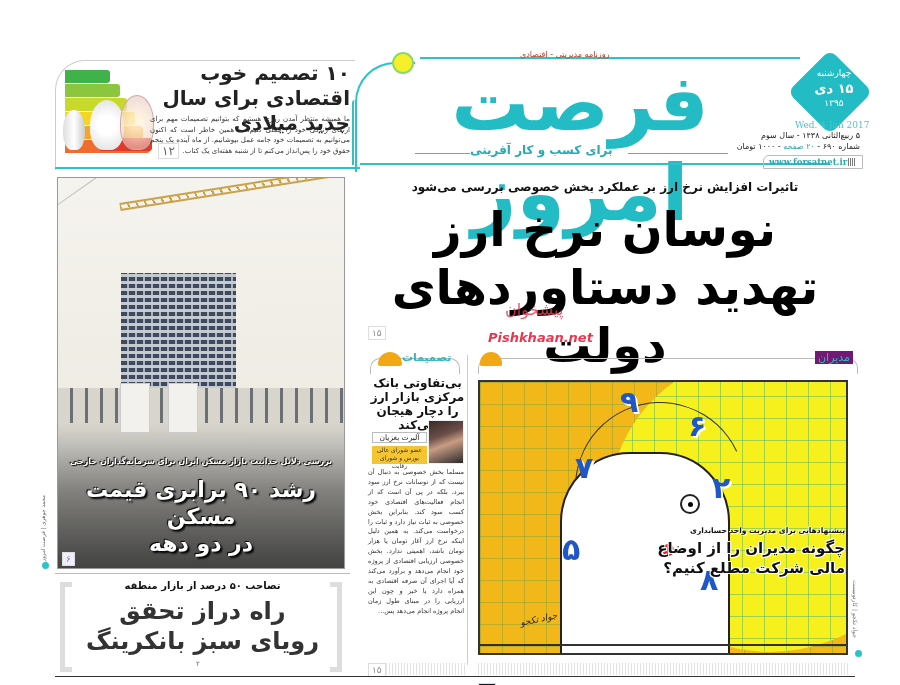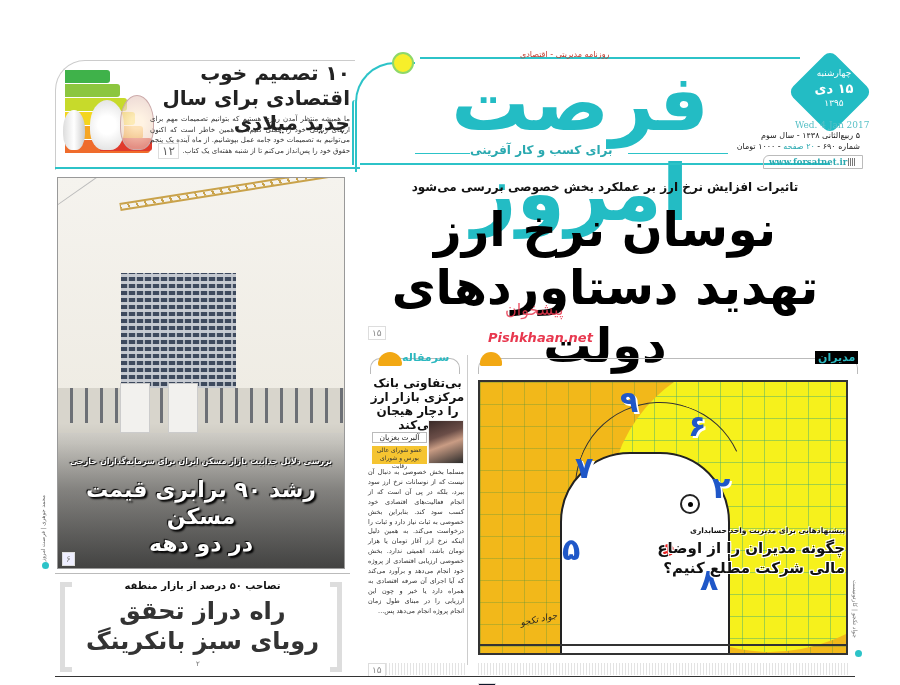--- a/index.html
+++ b/index.html
@@ -50,21 +50,21 @@
   .ed-title { position: absolute; left: 370px; top: 376px; width: 95px; text-align: center; font-size: 12px; font-weight: bold; color: #111; line-height: 14px; direction: rtl; }
   .author-box { position: absolute; left: 373px; top: 420px; width: 92px; height: 44px; }
   .author-photo { position: absolute; left: 428px; top: 420px; width: 36px; height: 44px; background: linear-gradient(160deg,#3a2a28 0%,#6b4e48 35%,#c99c84 55%,#2a2a2a 100%); border: 1px solid #eee; }
   .author-name { position: absolute; left: 372px; top: 432px; width: 55px; text-align: center; font-size: 7.5px; color: #222; border: 1px solid #bbb; direction: rtl; background: #fff; }
   .author-role { position: absolute; left: 372px; top: 446px; width: 55px; height: 18px; background: #f5c431; font-size: 6px; color: #333; text-align: center; line-height: 8px; direction: rtl; }
   .ed-body { position: absolute; left: 368px; top: 468px; width: 96px; font-size: 6.5px; color: #333; text-align: justify; line-height: 9.9px; direction: rtl; }
   .ed-sep { position: absolute; left: 467px; top: 355px; width: 1px; height: 310px; background: #ccc; }
 
   
   .mgr-header { position: absolute; left: 478px; top: 358px; width: 380px; height: 16px; border: 1px solid #bbb; border-bottom: none; border-radius: 10px 10px 0 0; }
-  .mgr-label { position: absolute; left: 815px; top: 351px; font-size: 11px; font-weight: bold; color: #2cb8c0; direction: rtl; white-space: nowrap; background: #000000; padding: 0 3px; }
+  .mgr-label { position: absolute; left: 815px; top: 351px; font-size: 11px; font-weight: normal; color: #2cb8c0; direction: rtl; white-space: nowrap; background: #701a75; padding: 0 3px; }
   .mgr-icon { position: absolute; left: 480px; top: 352px; width: 22px; height: 14px; background: #f2a814; border-radius: 12px 12px 2px 2px; }
   .cartoon { position: absolute; left: 478px; top: 380px; width: 370px; height: 275px; background-color: #f2b81a; border: 2px solid #333;
     background-image: linear-gradient(rgba(90,150,60,0.35) 1px, transparent 1px), linear-gradient(90deg, rgba(90,150,60,0.35) 1px, transparent 1px);
     background-size: 22px 22px; overflow: hidden; }
   .cartoon-sun { position: absolute; left: 130px; top: -30px; width: 320px; height: 300px; border-radius: 50%; background: #f6f11c;
     background-image: linear-gradient(rgba(60,170,120,0.45) 1px, transparent 1px), linear-gradient(90deg, rgba(60,170,120,0.45) 1px, transparent 1px);
     background-size: 22px 22px; }
   .cartoon-man { position: absolute; left: 80px; top: 70px; width: 170px; height: 210px; background: #fff; border: 2px solid #222; border-radius: 70px 70px 10px 10px; }
   .cartoon-eye { position: absolute; left: 118px; top: 40px; width: 20px; height: 20px; border-radius: 50%; border: 2px solid #222; background: #fff; }
   .cartoon-pupil { position: absolute; left: 6px; top: 6px; width: 5px; height: 5px; border-radius: 50%; background: #000; }
@@ -151,21 +151,21 @@
 <div class="headline">
   <div>نوسان نرخ ارز</div>
   <div>تهدید دستاوردهای دولت</div>
 </div>
 <div class="watermark-fa">پیشخوان</div>
 <div class="watermark">Pishkhaan.net</div>
 <div class="page-num" style="left:368px;top:326px;">۱۵</div>
 
 <div class="ed-header"></div>
 <div class="ed-icon"></div>
-<div class="ed-label">سرمقاله</div>
+<div class="ed-label">تصمیمات</div>
 <div class="ed-title">بی‌تفاوتی بانک مرکزی بازار ارز را دچار هیجان می‌کند</div>
 <div class="author-box"></div>
 <div class="author-photo"></div>
 <div class="author-name">آلبرت بغزیان</div>
 <div class="author-role">عضو شورای عالی بورس و شورای رقابت</div>
 <div class="ed-body">مسلما بخش خصوصی به دنبال آن نیست که از نوسانات نرخ ارز سود ببرد، بلکه در پی آن است که از انجام فعالیت‌های اقتصادی خود کسب سود کند. بنابراین بخش خصوصی به ثبات نیاز دارد و ثبات را درخواست می‌کند. به همین دلیل اینکه نرخ ارز آغاز تومان یا هزار تومان باشد، اهمیتی ندارد. بخش خصوصی ارزیابی اقتصادی از پروژه خود انجام می‌دهد و برآورد می‌کند که آیا اجرای آن صرفه اقتصادی به همراه دارد یا خیر و چون این ارزیابی را در مبنای طول زمان انجام پروژه انجام می‌دهد پس...</div>
 <div class="barcode-strip" style="left:368px;top:663px;width:98px;"></div>
 <div class="page-num" style="left:368px;top:663px;background:#fff;">۱۵</div>
 <div class="ed-sep"></div>
 

